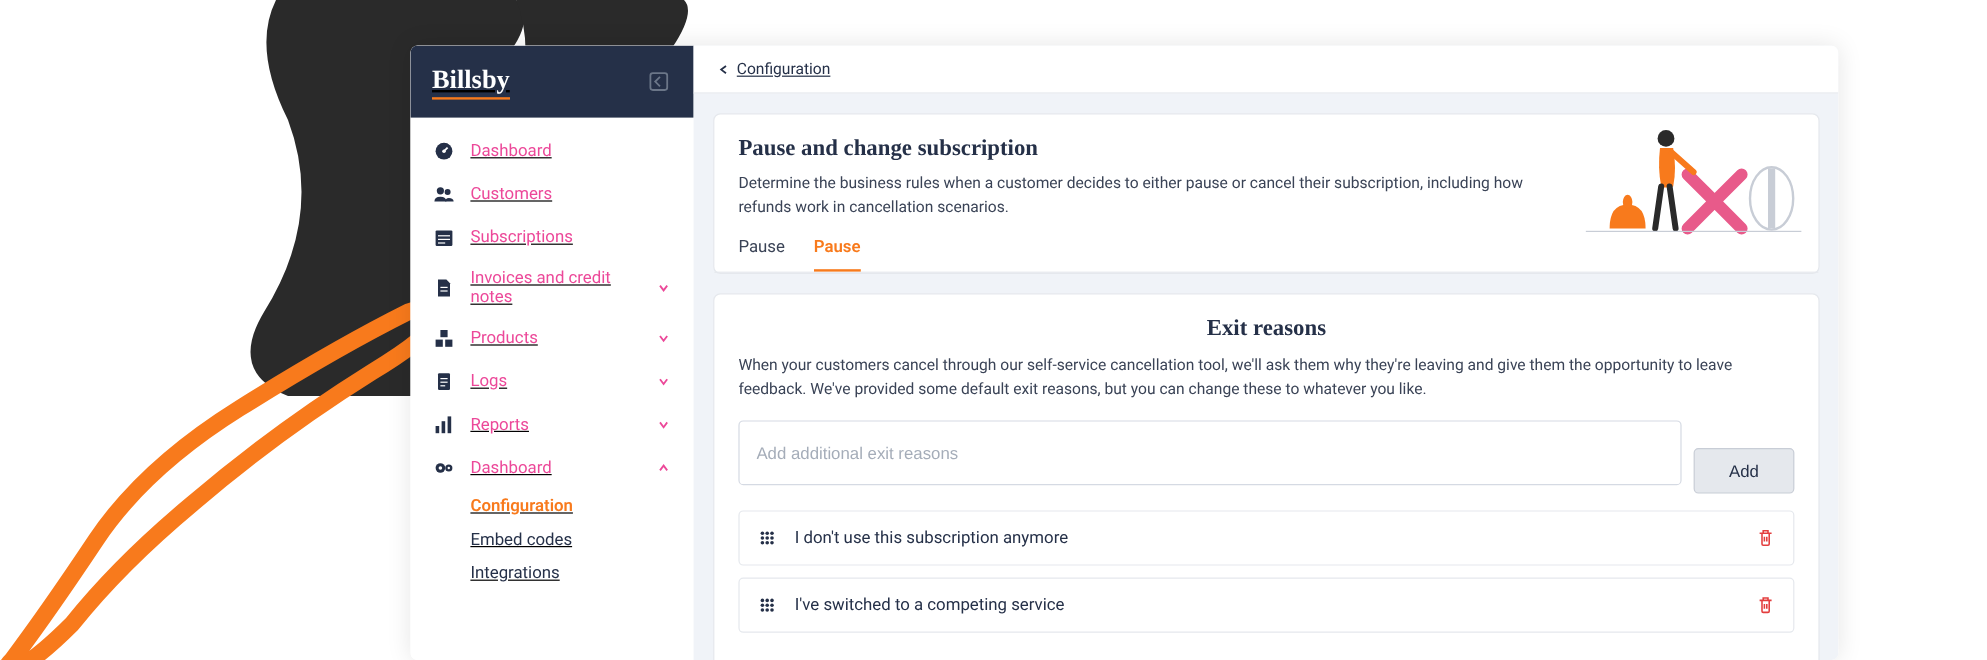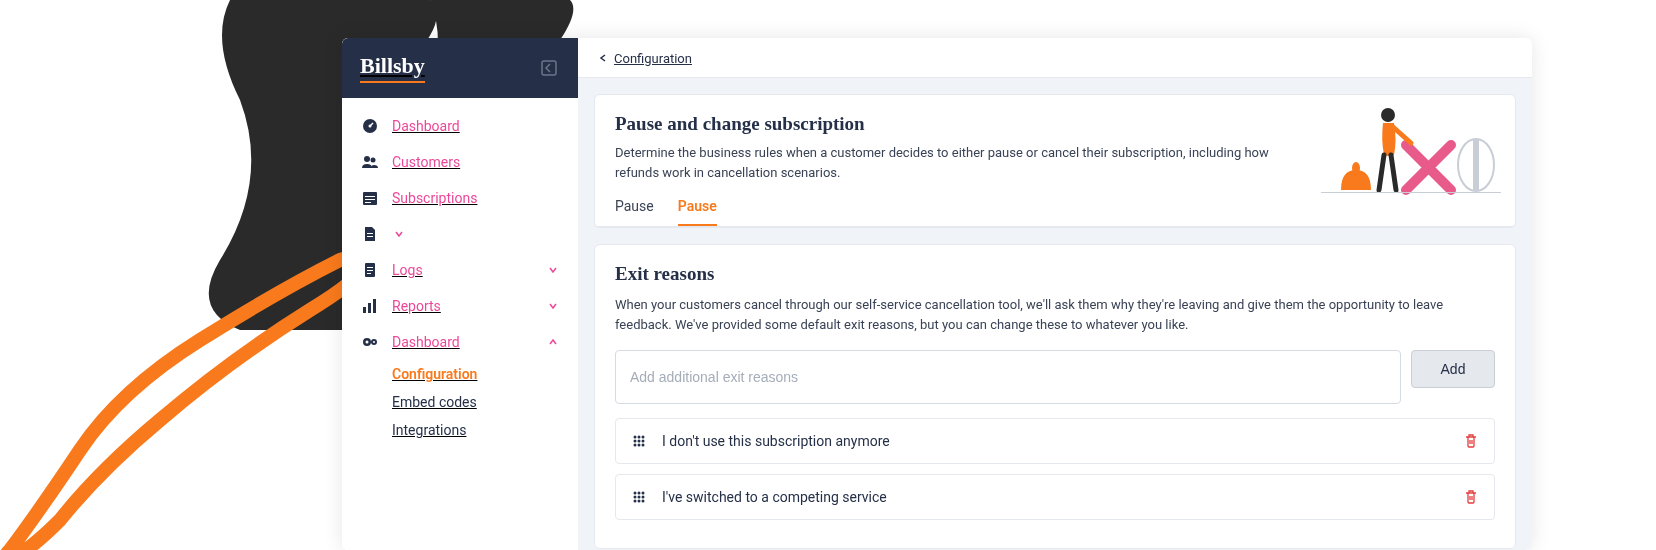--- a/index.html
+++ b/index.html
@@ -38,27 +38,27 @@
     .card-title { color: #253048; font-size: 19px; font-weight: 600; font-family: Georgia, serif; margin-bottom: 8px; }
     .card-desc { color: #3a4356; font-size: 13px; line-height: 1.5; padding-right: 200px; margin-bottom: 16px; }
     
     .illustration { position: absolute; right: 14px; top: 10px; width: 180px; height: 95px; }
     
     .tabs { display: flex; gap: 24px; padding: 0 20px; border-bottom: 1px solid #e5e8ed; }
     .tab { padding: 0 0 10px 0; font-size: 14px; color: #3a4356; cursor: pointer; border-bottom: 2px solid transparent; }
     .tab.active { color: #f87a1c; font-weight: 600; border-bottom-color: #f87a1c; }
     
     .card-body { padding: 18px 20px; }
-    .section-title { color: #253048; font-size: 19px; font-weight: 600; font-family: Georgia, serif; margin-bottom: 10px; }
+    .section-title { color: #253048; font-size: 19px; font-weight: 600; font-family: Georgia, serif; margin-bottom: 10px; text-align: center; }
     .section-desc { color: #3a4356; font-size: 13px; line-height: 1.5; margin-bottom: 16px; }
     
     .input-row { display: flex; gap: 10px; margin-bottom: 14px; }
     .text-input { flex: 1; height: 54px; border: 1px solid #d5dae3; border-radius: 4px; padding: 0 14px; font-size: 14px; color: #253048; }
     .text-input::placeholder { color: #a5adb9; }
-    .add-btn { width: 84px; height: 38px; background: #e5e8ed; border: 1px solid #c8cdd6; border-radius: 4px; color: #253048; font-size: 14px; cursor: pointer; }
+    .add-btn { width: 84px; height: 38px; background: #e5e8ed; border: 1px solid #c8cdd6; border-radius: 4px; color: #253048; font-size: 14px; cursor: pointer; margin-top: 23px; }
     
     .reason-row { display: flex; align-items: center; height: 46px; border: 1px solid #e5e8ed; border-radius: 4px; padding: 0 14px; margin-bottom: 10px; justify-content: center; }
     .drag-handle { width: 18px; height: 18px; margin-right: 14px; cursor: grab; display: flex; align-items: center; justify-content: center; color: #253048; }
     .reason-text { flex: 1; color: #253048; font-size: 14px; }
     .delete-btn { width: 18px; height: 18px; cursor: pointer; color: #e33e3e; display: flex; align-items: center; justify-content: center; }
   </style>
 </head>
 <body>
 
 <div class="bg-decoration">
@@ -116,20 +116,36 @@
         <span class="nav-label">Subscriptions</span>
       </div>
       <div class="nav-item">
         <span class="nav-icon">
             <svg width="18" height="18" viewBox="0 0 18 18">
               <path d="M 4 2 L 11 2 L 14 5 L 14 16 L 4 16 Z" fill="currentColor"></path>
               <rect x="6" y="8" width="6" height="1" fill="#fff"></rect>
               <rect x="6" y="11" width="6" height="1" fill="#fff"></rect>
             </svg>
           </span>
+        <span class="nav-label">Invoices and credit notes</span>
+        <span class="nav-chevron">
+            <svg width="12" height="12" viewBox="0 0 12 12">
+              <path d="M 3 4 L 6 8 L 9 4" fill="none" stroke="currentColor" stroke-width="1.5"></path>
+            </svg>
+          </span>
+      </div>
+      <div class="nav-item">
+        <span class="nav-icon">
+            <svg width="18" height="18" viewBox="0 0 18 18">
+              <rect x="6" y="2" width="6" height="6" fill="currentColor"></rect>
+              <rect x="2" y="10" width="6" height="6" fill="currentColor"></rect>
+              <rect x="10" y="10" width="6" height="6" fill="currentColor"></rect>
+            </svg>
+          </span>
+        <span class="nav-label">Products</span>
         <span class="nav-chevron">
             <svg width="12" height="12" viewBox="0 0 12 12">
               <path d="M 3 4 L 6 8 L 9 4" fill="none" stroke="currentColor" stroke-width="1.5"></path>
             </svg>
           </span>
       </div>
       <div class="nav-item">
         <span class="nav-icon">
             <svg width="18" height="18" viewBox="0 0 18 18">
               <rect x="4" y="2" width="10" height="14" rx="1" fill="currentColor"></rect>

